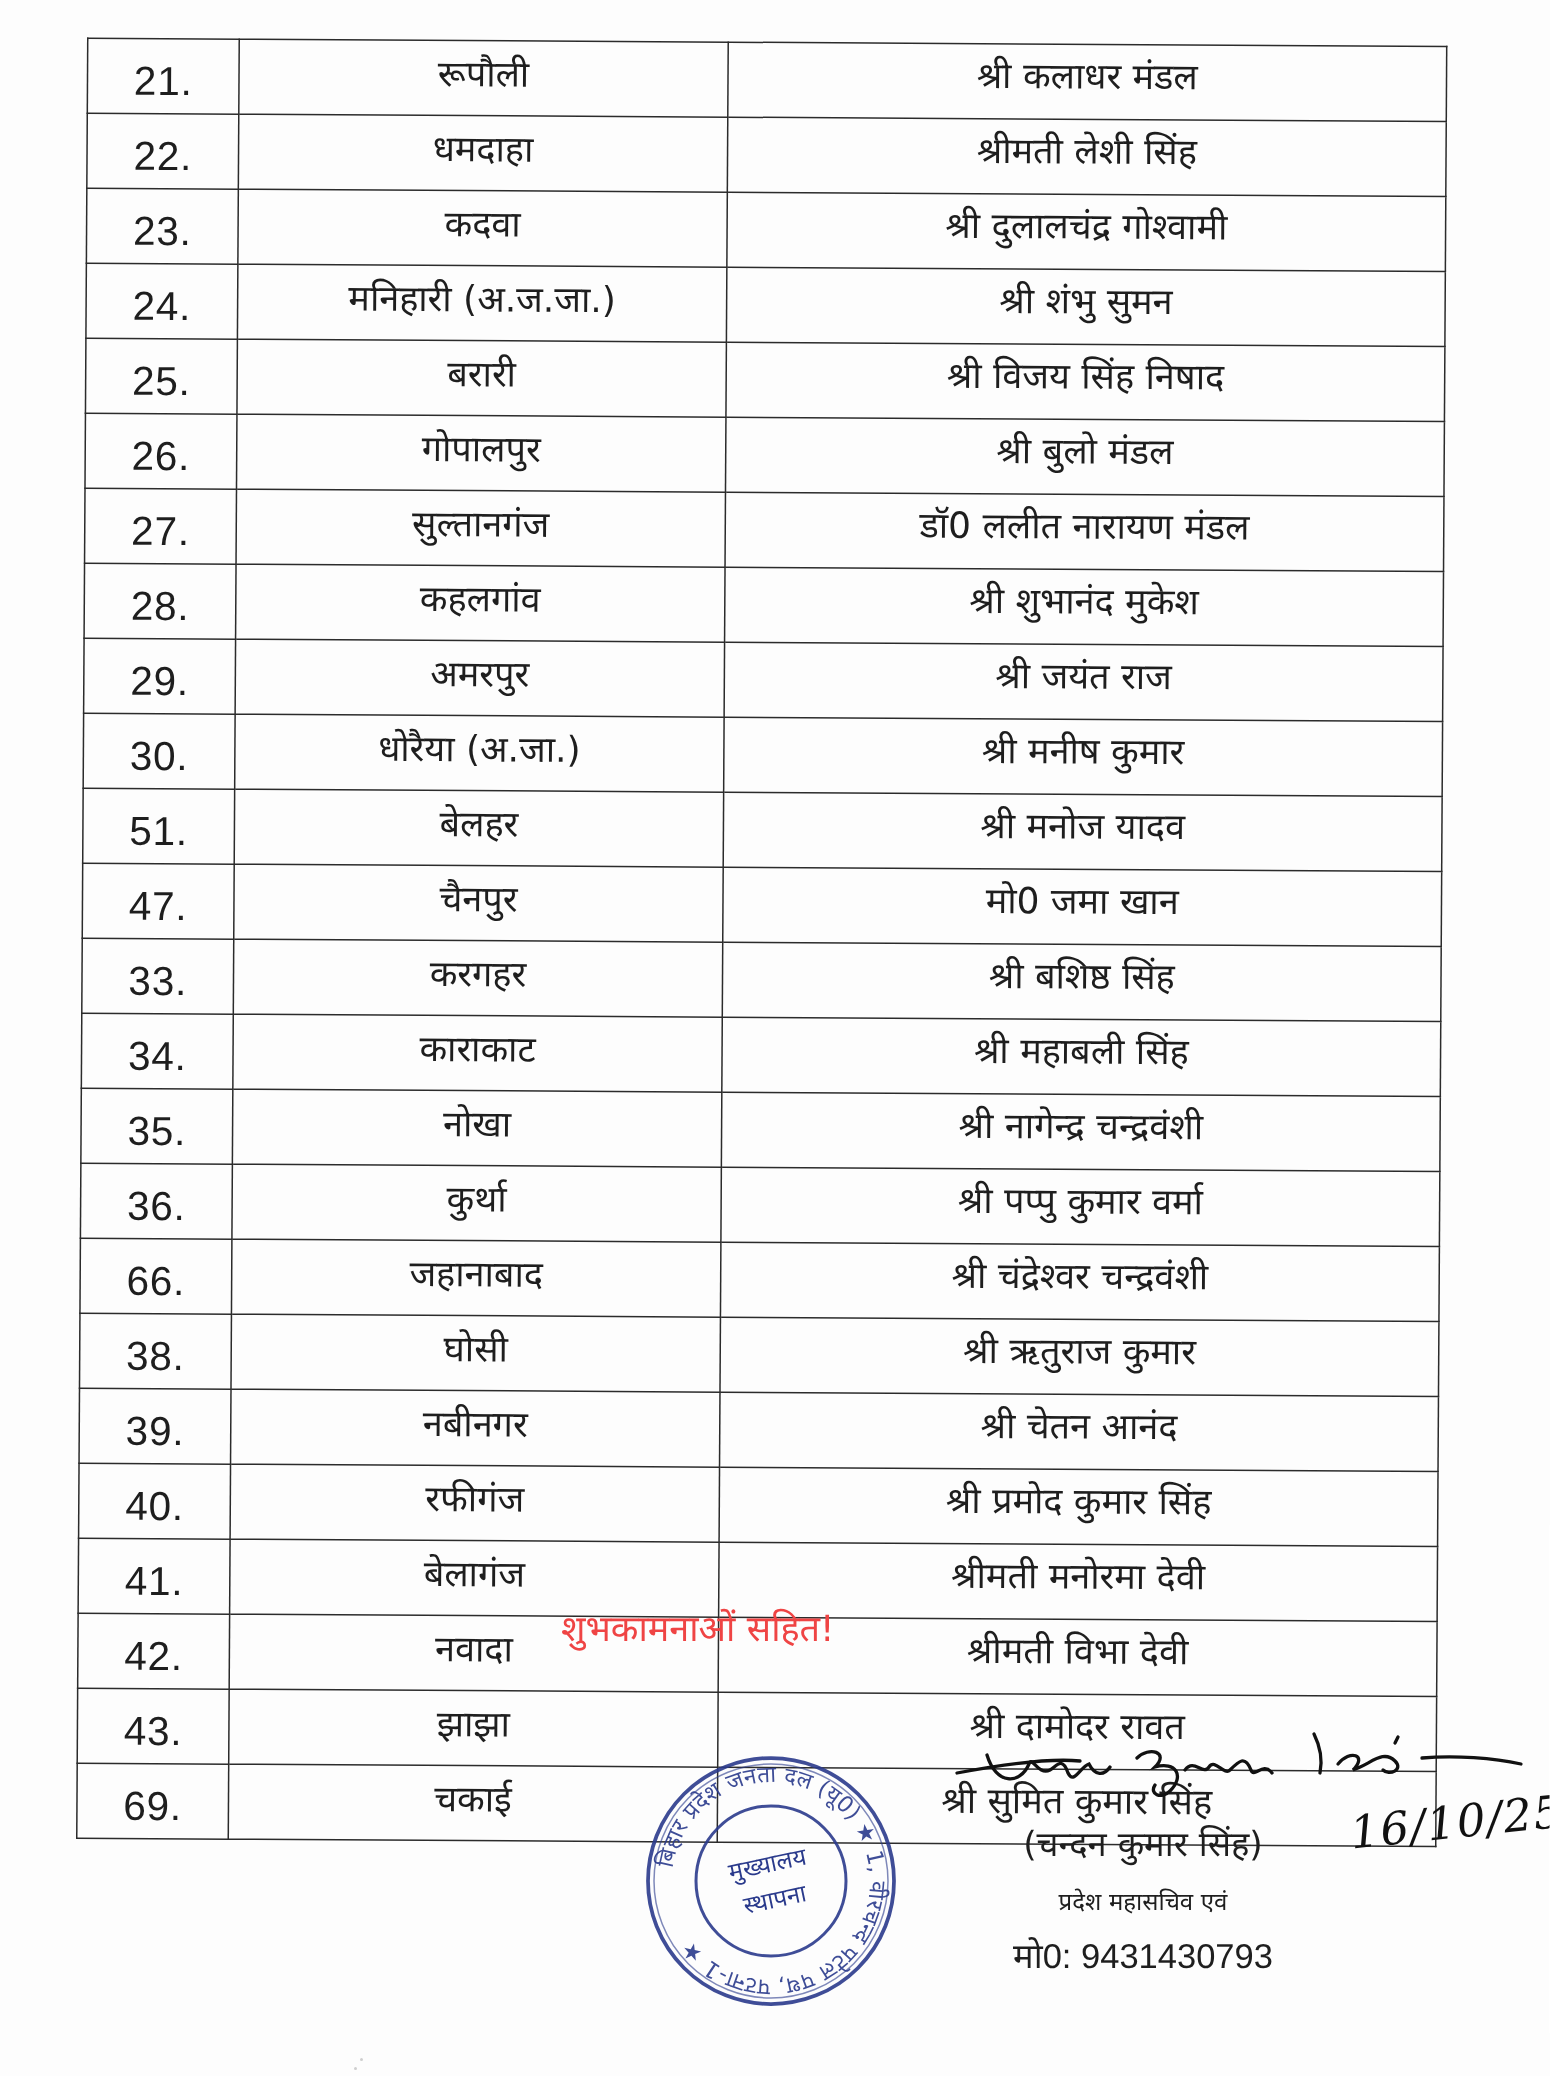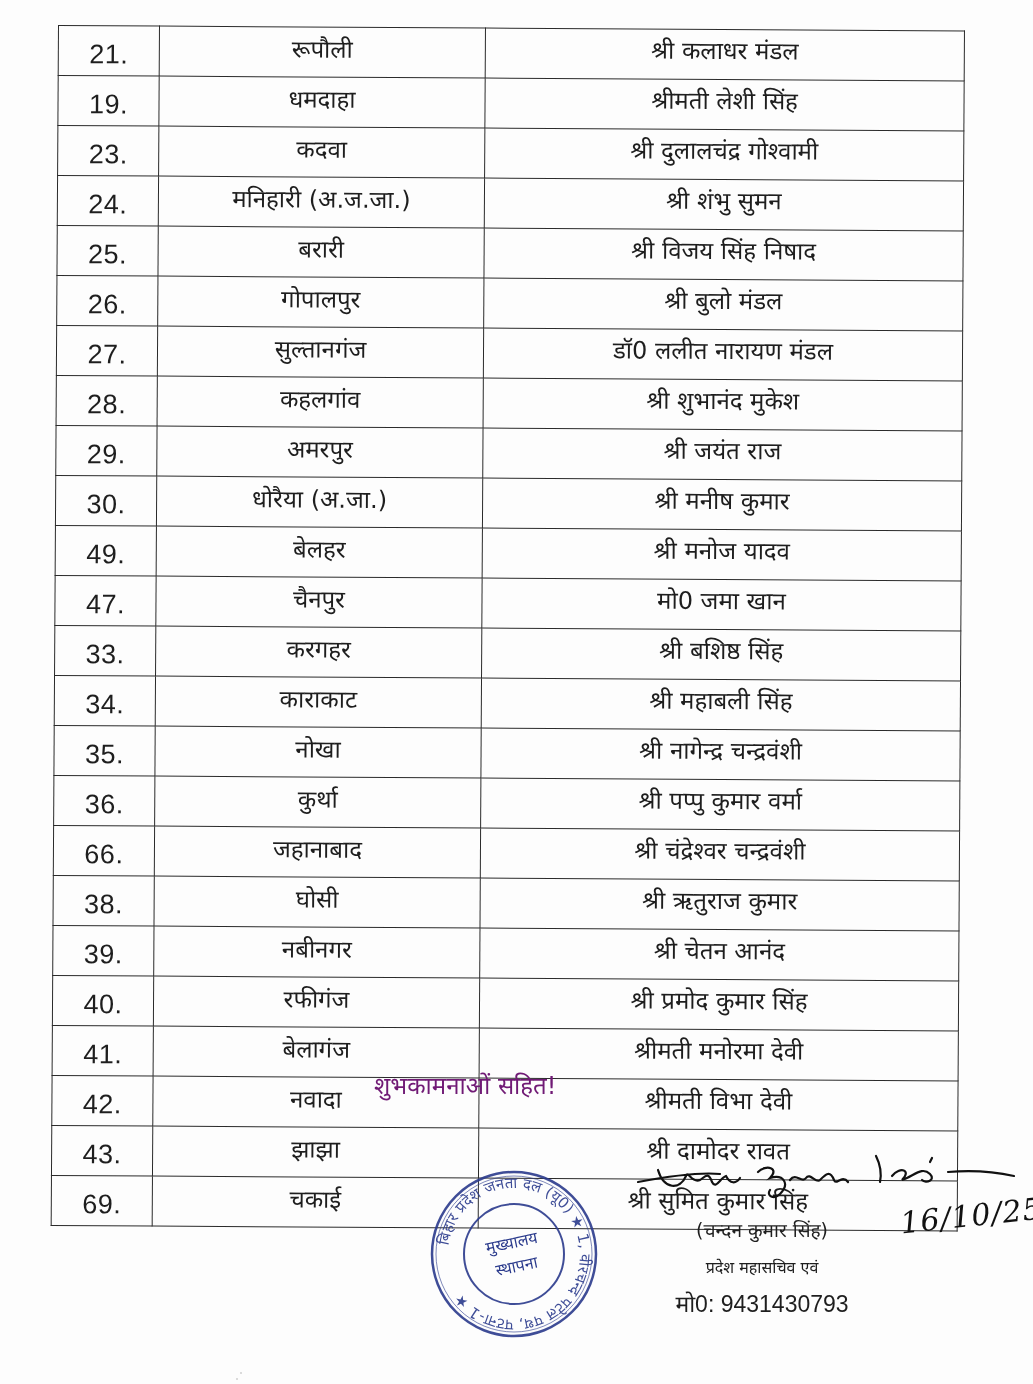--- a/index.html
+++ b/index.html
@@ -62,21 +62,21 @@
       width: 478px;
       padding-bottom: 8px;
     }
 
     
     .greeting {
       position: absolute;
       left: 374px;
       top: 1068px;
       font-size: 24px;
-      color: #701a75;
+      color: #ef4444;
     }
 
     
     .stamp {
       position: absolute;
       left: 428px;
       top: 1168px;
       width: 172px;
       height: 172px;
     }
@@ -110,21 +110,21 @@
       top: 1212px;
       width: 300px;
       text-align: center;
       color: #1e1e1e;
     }
     .signatory .line {
       font-size: 16px;
       line-height: 37px;
       white-space: nowrap;
     }
-    .signatory .name { font-size: 19px; }
+    .signatory .name { font-size: 23px; }
     .signatory .mobile {
       font-family: "Liberation Sans", "DejaVu Sans", sans-serif;
       font-size: 23px;
       text-align: center;
     }
 
     .speck {
       position: absolute;
       width: 2px; height: 2px;
       background: #cfcfcf;
@@ -139,21 +139,21 @@
   <div class="table-wrap">
     <table class="candidates">
       <tbody id="table-body">
 
       <tr>
             <td class="num">21.</td>
             <td class="constituency">रूपौली</td>
             <td class="candidate">श्री कलाधर मंडल</td>
           </tr>
           <tr>
-            <td class="num">19.</td>
+            <td class="num">22.</td>
             <td class="constituency">धमदाहा</td>
             <td class="candidate">श्रीमती लेशी सिंह</td>
           </tr>
           <tr>
             <td class="num">23.</td>
             <td class="constituency">कदवा</td>
             <td class="candidate">श्री दुलालचंद्र गोश्वामी</td>
           </tr>
           <tr>
             <td class="num">24.</td>
@@ -184,21 +184,21 @@
             <td class="num">29.</td>
             <td class="constituency">अमरपुर</td>
             <td class="candidate">श्री जयंत राज</td>
           </tr>
           <tr>
             <td class="num">30.</td>
             <td class="constituency">धोरैया (अ.जा.)</td>
             <td class="candidate">श्री मनीष कुमार</td>
           </tr>
           <tr>
-            <td class="num">49.</td>
+            <td class="num">51.</td>
             <td class="constituency">बेलहर</td>
             <td class="candidate">श्री मनोज यादव</td>
           </tr>
           <tr>
             <td class="num">47.</td>
             <td class="constituency">चैनपुर</td>
             <td class="candidate">मो0 जमा खान</td>
           </tr>
           <tr>
             <td class="num">33.</td>

